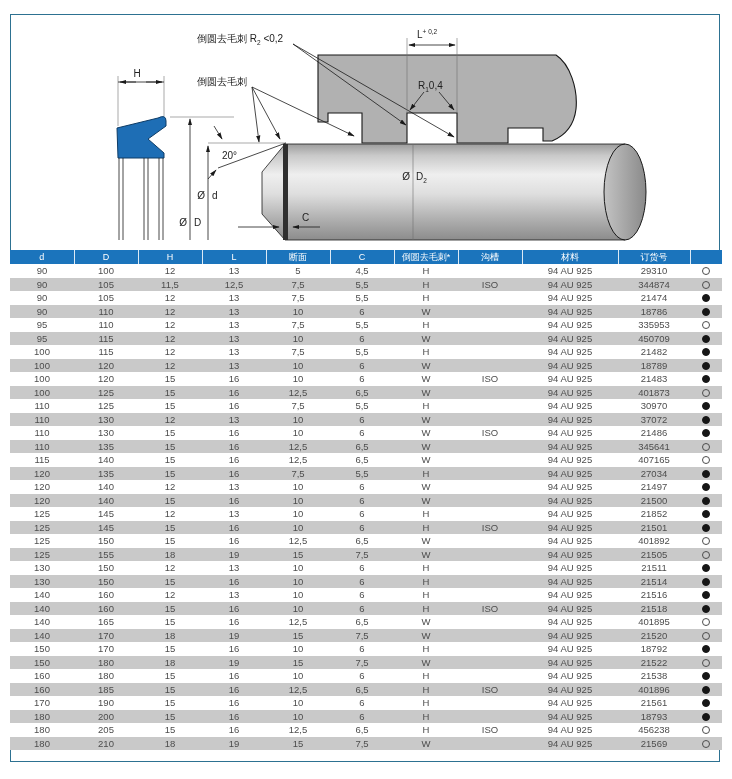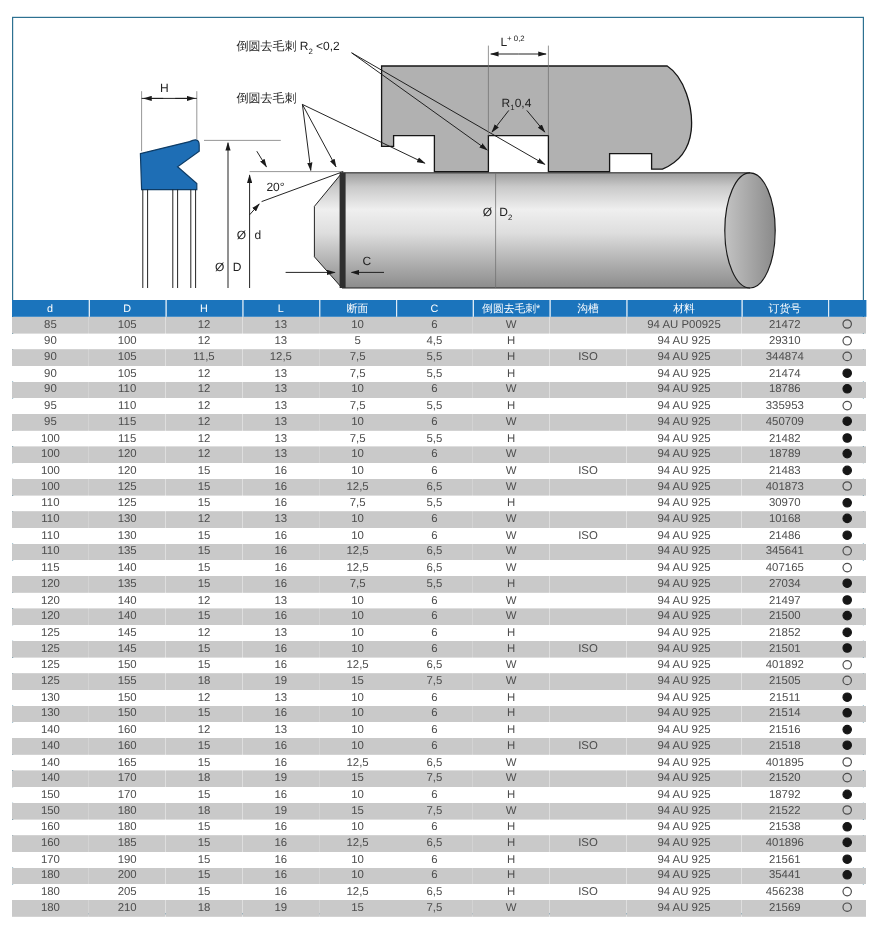--- a/index.html
+++ b/index.html
@@ -173,33 +173,20 @@
           <th>断面</th>
           <th>C</th>
           <th>倒圆去毛刺*</th>
           <th>沟槽</th>
           <th>材料</th>
           <th>订货号</th>
           <th></th>
         </tr>
     </thead>
     <tbody id="tbodyMain">
-        <tr class="odd">
-          <td>85</td>
-          <td>105</td>
-          <td>12</td>
-          <td>13</td>
-          <td>10</td>
-          <td>6</td>
-          <td>W</td>
-          <td></td>
-          <td>94 AU P00925</td>
-          <td>21472</td>
-          <td><span class="dot open"></span></td>
-        </tr>
         <tr class="even">
           <td>90</td>
           <td>100</td>
           <td>12</td>
           <td>13</td>
           <td>5</td>
           <td>4,5</td>
           <td>H</td>
           <td></td>
           <td>94 AU 925</td>
@@ -339,21 +326,21 @@
         <tr class="odd">
           <td>110</td>
           <td>130</td>
           <td>12</td>
           <td>13</td>
           <td>10</td>
           <td>6</td>
           <td>W</td>
           <td></td>
           <td>94 AU 925</td>
-          <td>10168</td>
+          <td>37072</td>
           <td><span class="dot filled"></span></td>
         </tr>
         <tr class="even">
           <td>110</td>
           <td>130</td>
           <td>15</td>
           <td>16</td>
           <td>10</td>
           <td>6</td>
           <td>W</td>
@@ -625,21 +612,21 @@
         <tr class="odd">
           <td>180</td>
           <td>200</td>
           <td>15</td>
           <td>16</td>
           <td>10</td>
           <td>6</td>
           <td>H</td>
           <td></td>
           <td>94 AU 925</td>
-          <td>35441</td>
+          <td>18793</td>
           <td><span class="dot filled"></span></td>
         </tr>
         <tr class="even">
           <td>180</td>
           <td>205</td>
           <td>15</td>
           <td>16</td>
           <td>12,5</td>
           <td>6,5</td>
           <td>H</td>

